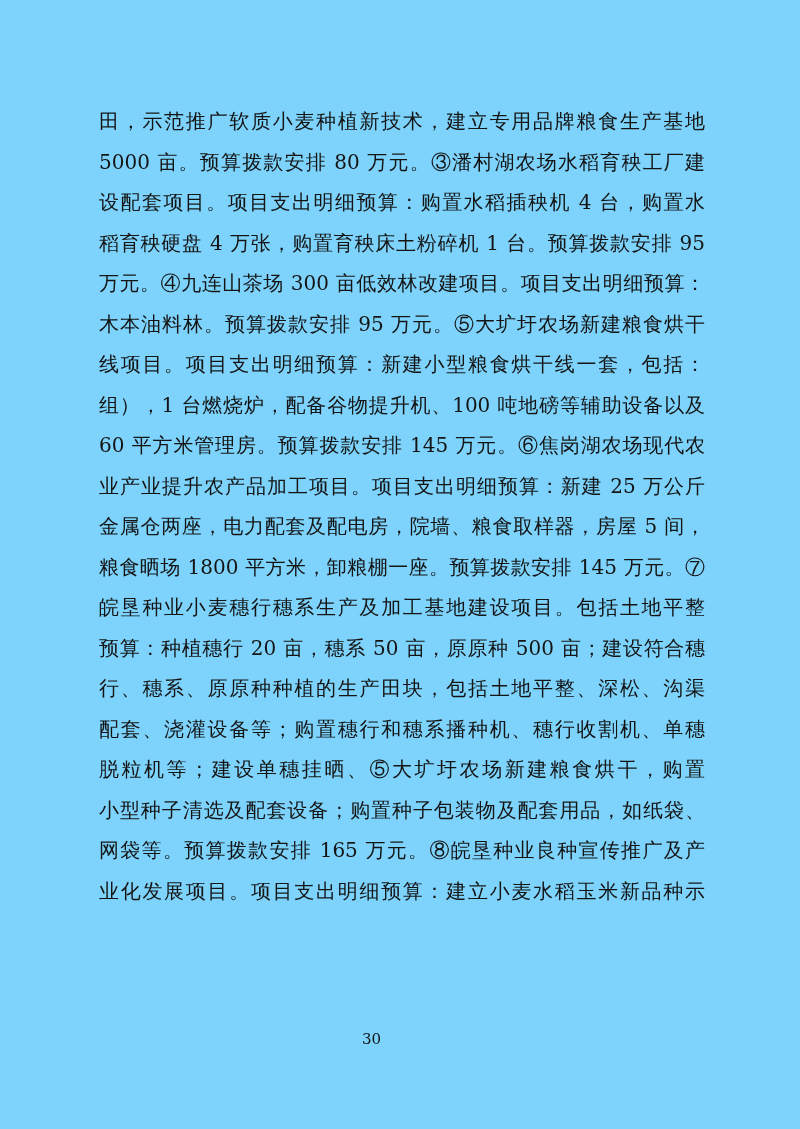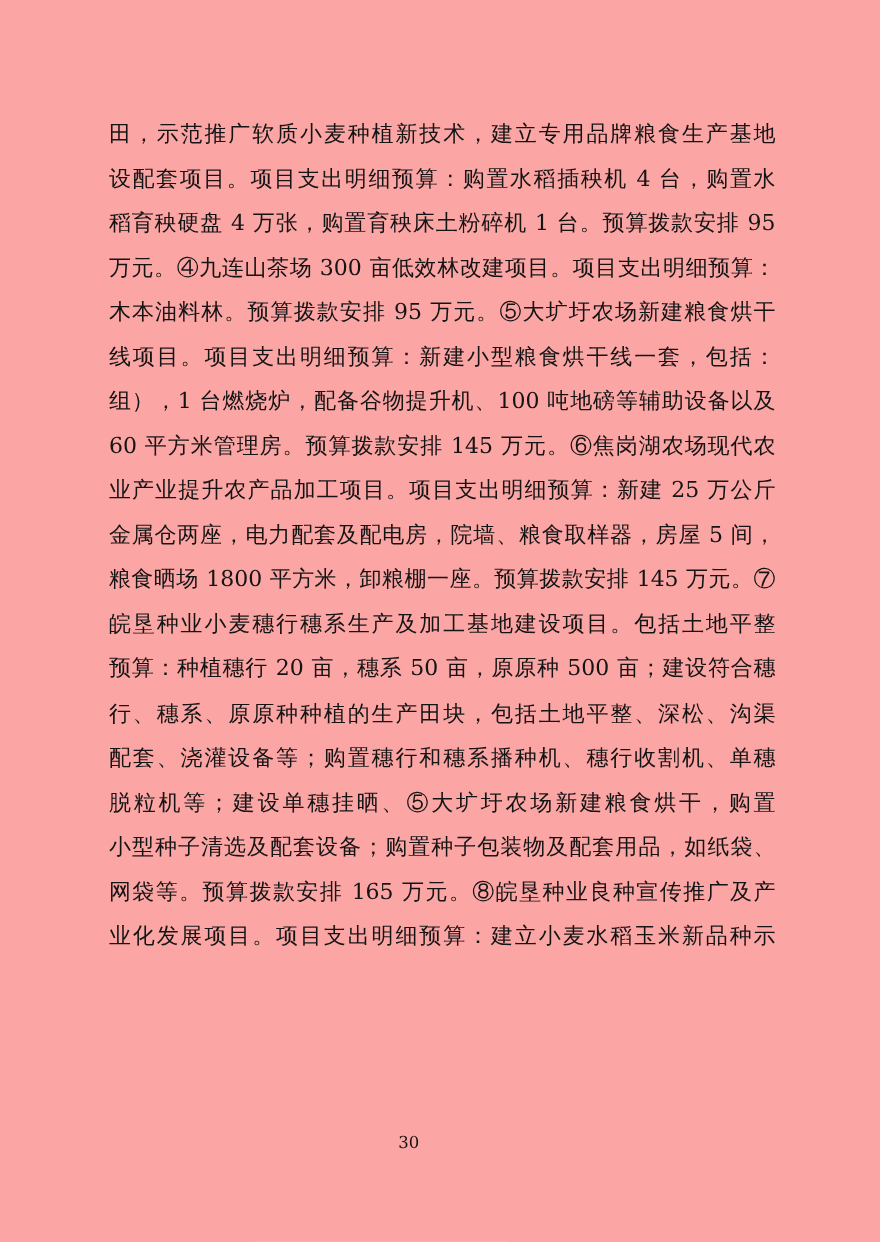--- a/index.html
+++ b/index.html
@@ -5,21 +5,21 @@
   * { margin: 0; padding: 0; box-sizing: border-box; }
 
   html, body {
     background: #ffffff;
   }
 
   .page {
     position: relative;
     width: 800px;
     height: 1129px;
-    background: #fca5a5;
+    background: #7dd3fc;
     overflow: hidden;
     font-family: "DejaVu Serif", "Liberation Serif", serif;
   }
 
   .text-block {
     position: absolute;
     left: 99px;
     top: 101px;
     width: 606px;
   }
@@ -49,20 +49,21 @@
     font-family: "DejaVu Serif", "Liberation Serif", serif;
     padding-left: 27px;
   }
 </style>
 </head>
 <body>
 
 <div class="page">
   <div class="text-block">
     <div class="text-line">田，示范推广软质小麦种植新技术，建立专用品牌粮食生产基地</div>
+    <div class="text-line">5000 亩。预算拨款安排 80 万元。③潘村湖农场水稻育秧工厂建</div>
     <div class="text-line">设配套项目。项目支出明细预算：购置水稻插秧机 4 台，购置水</div>
     <div class="text-line">稻育秧硬盘 4 万张，购置育秧床土粉碎机 1 台。预算拨款安排 95</div>
     <div class="text-line">万元。④九连山茶场 300 亩低效林改建项目。项目支出明细预算：</div>
     <div class="text-line">木本油料林。预算拨款安排 95 万元。⑤大圹圩农场新建粮食烘干</div>
     <div class="text-line">线项目。项目支出明细预算：新建小型粮食烘干线一套，包括：</div>
     <div class="text-line">组），1 台燃烧炉，配备谷物提升机、100 吨地磅等辅助设备以及</div>
     <div class="text-line">60 平方米管理房。预算拨款安排 145 万元。⑥焦岗湖农场现代农</div>
     <div class="text-line">业产业提升农产品加工项目。项目支出明细预算：新建 25 万公斤</div>
     <div class="text-line">金属仓两座，电力配套及配电房，院墙、粮食取样器，房屋 5 间，</div>
     <div class="text-line">粮食晒场 1800 平方米，卸粮棚一座。预算拨款安排 145 万元。⑦</div>

